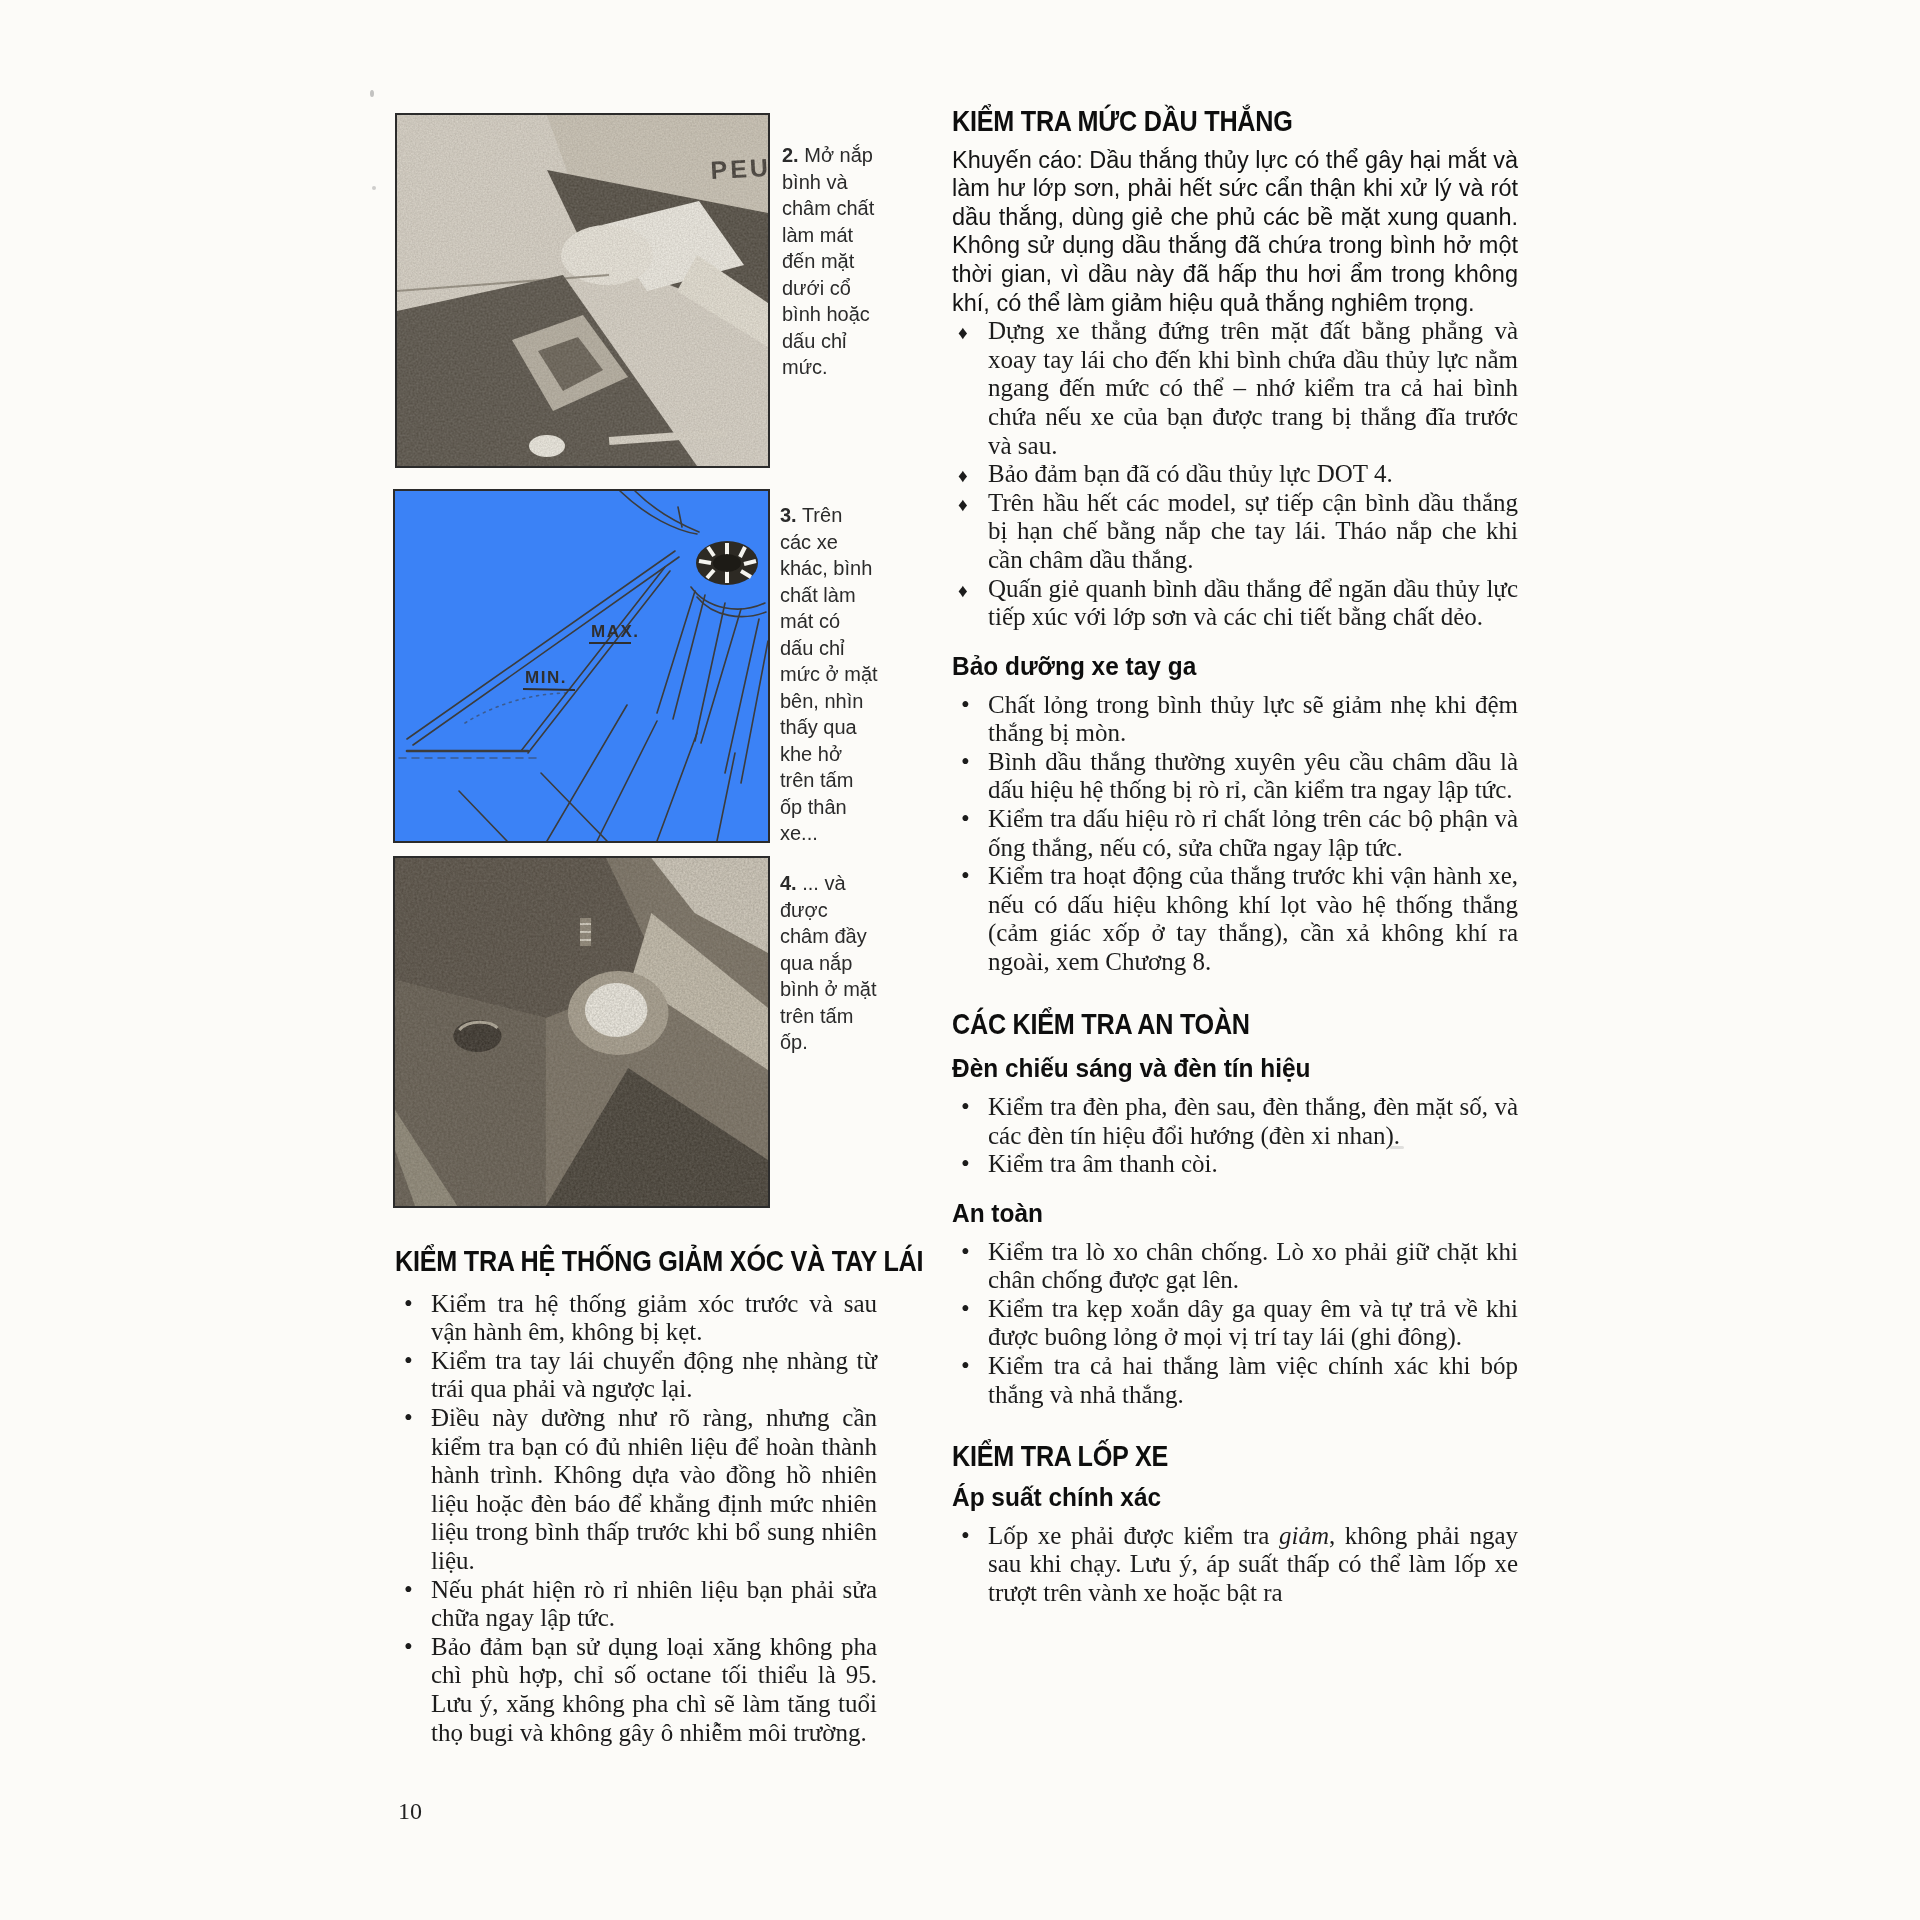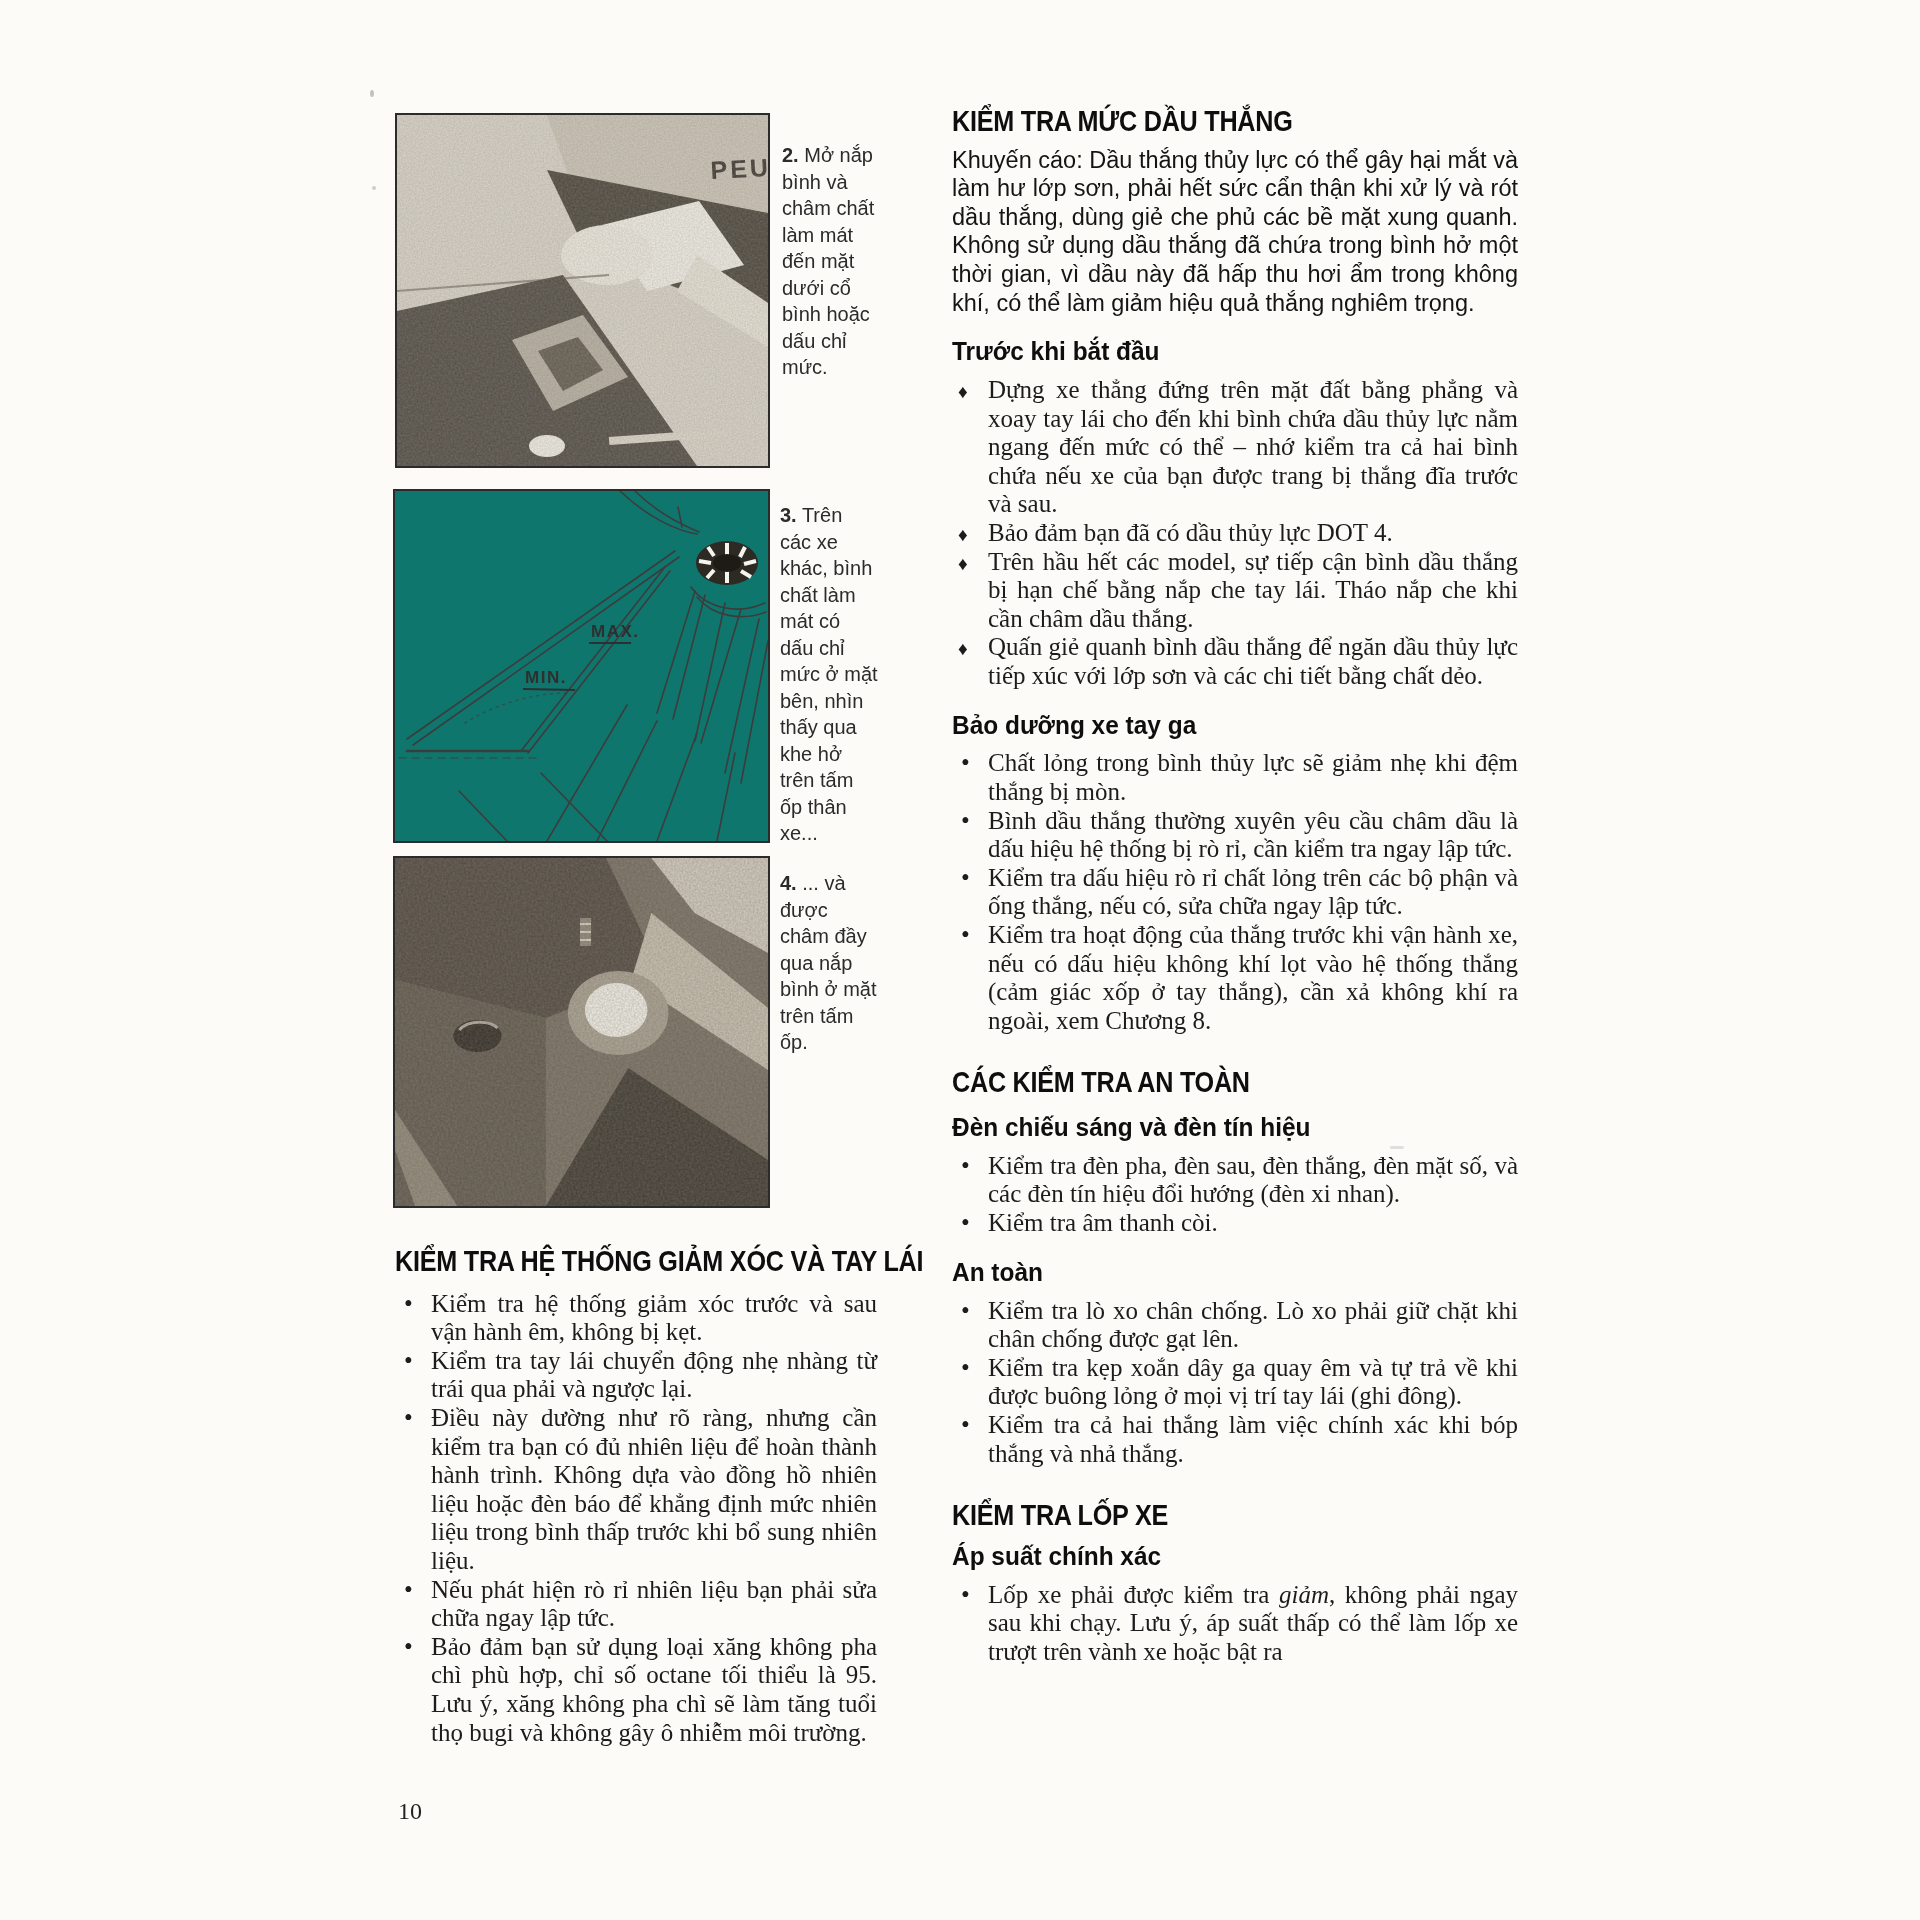--- a/index.html
+++ b/index.html
@@ -81,21 +81,21 @@
     <text x="314" y="64" font-family="Liberation Sans, sans-serif" font-size="25" font-weight="700" letter-spacing="3" fill="#35302a" transform="rotate(-3 314 64)">PEU</text>
     <rect width="371" height="351" filter="url(#g1)" opacity="0.40"></rect>
     <rect width="371" height="351" filter="url(#g1w)" opacity="0.28"></rect>
   </svg>
 </div>
 <div class="caption" style="left:782px;top:142px;">
   <b>2.</b>
   <span>Mở nắp bình và châm chất làm mát đến mặt dưới cổ bình hoặc dấu chỉ mức.</span>
 </div>
 
-<div class="fig" style="left:393px;top:489px;width:377px;height:354px;background:#0f766e;">
+<div class="fig" style="left:393px;top:489px;width:377px;height:354px;background:#3b82f6;">
   <svg viewBox="0 0 373 350" preserveAspectRatio="none">
     <g stroke="#3c3c3c" stroke-width="1.6" fill="none" stroke-linecap="round">
 
       <path d="M225,0 C252,26 282,40 302,43"></path>
       <path d="M240,0 C260,20 287,34 304,41"></path>
       <path d="M283,16 L287,36"></path>
 
       <path d="M296,96 C312,118 344,124 370,112"></path>
       <path d="M302,106 C318,126 348,130 371,121"></path>
 
@@ -197,23 +197,20 @@
     <div class="li"><span>Bảo đảm bạn sử dụng loại xăng không pha chì phù hợp, chỉ số octane tối thiểu là 95. Lưu ý, xăng không pha chì sẽ làm tăng tuổi thọ bugi và không gây ô nhiễm môi trường.</span></div>
   </div>
 </div>
 
 <div id="right-col" class="abs">
   <div class="h1">
     <span>KIỂM TRA MỨC DẦU THẮNG</span>
   </div>
   <div class="intro">Khuyến cáo: Dầu thắng thủy lực có thể gây hại mắt và làm hư lớp sơn, phải hết sức cẩn thận khi xử lý và rót dầu thắng, dùng giẻ che phủ các bề mặt xung quanh. Không sử dụng dầu thắng đã chứa trong bình hở một thời gian, vì dầu này đã hấp thu hơi ẩm trong không khí, có thể làm giảm hiệu quả thắng nghiêm trọng.</div>
 
-  <div class="h2">
-    <span>Trước khi bắt đầu</span>
-  </div>
   <div class="serif">
     <div class="li diamond"><span>Dựng xe thẳng đứng trên mặt đất bằng phẳng và xoay tay lái cho đến khi bình chứa dầu thủy lực nằm ngang đến mức có thể – nhớ kiểm tra cả hai bình chứa nếu xe của bạn được trang bị thắng đĩa trước và sau.</span></div>
     <div class="li diamond"><span>Bảo đảm bạn đã có dầu thủy lực DOT 4.</span></div>
     <div class="li diamond"><span>Trên hầu hết các model, sự tiếp cận bình dầu thắng bị hạn chế bằng nắp che tay lái. Tháo nắp che khi cần châm dầu thắng.</span></div>
     <div class="li diamond"><span>Quấn giẻ quanh bình dầu thắng để ngăn dầu thủy lực tiếp xúc với lớp sơn và các chi tiết bằng chất dẻo.</span></div>
   </div>
 
   <div class="h2">
     <span>Bảo dưỡng xe tay ga</span>
   </div>

